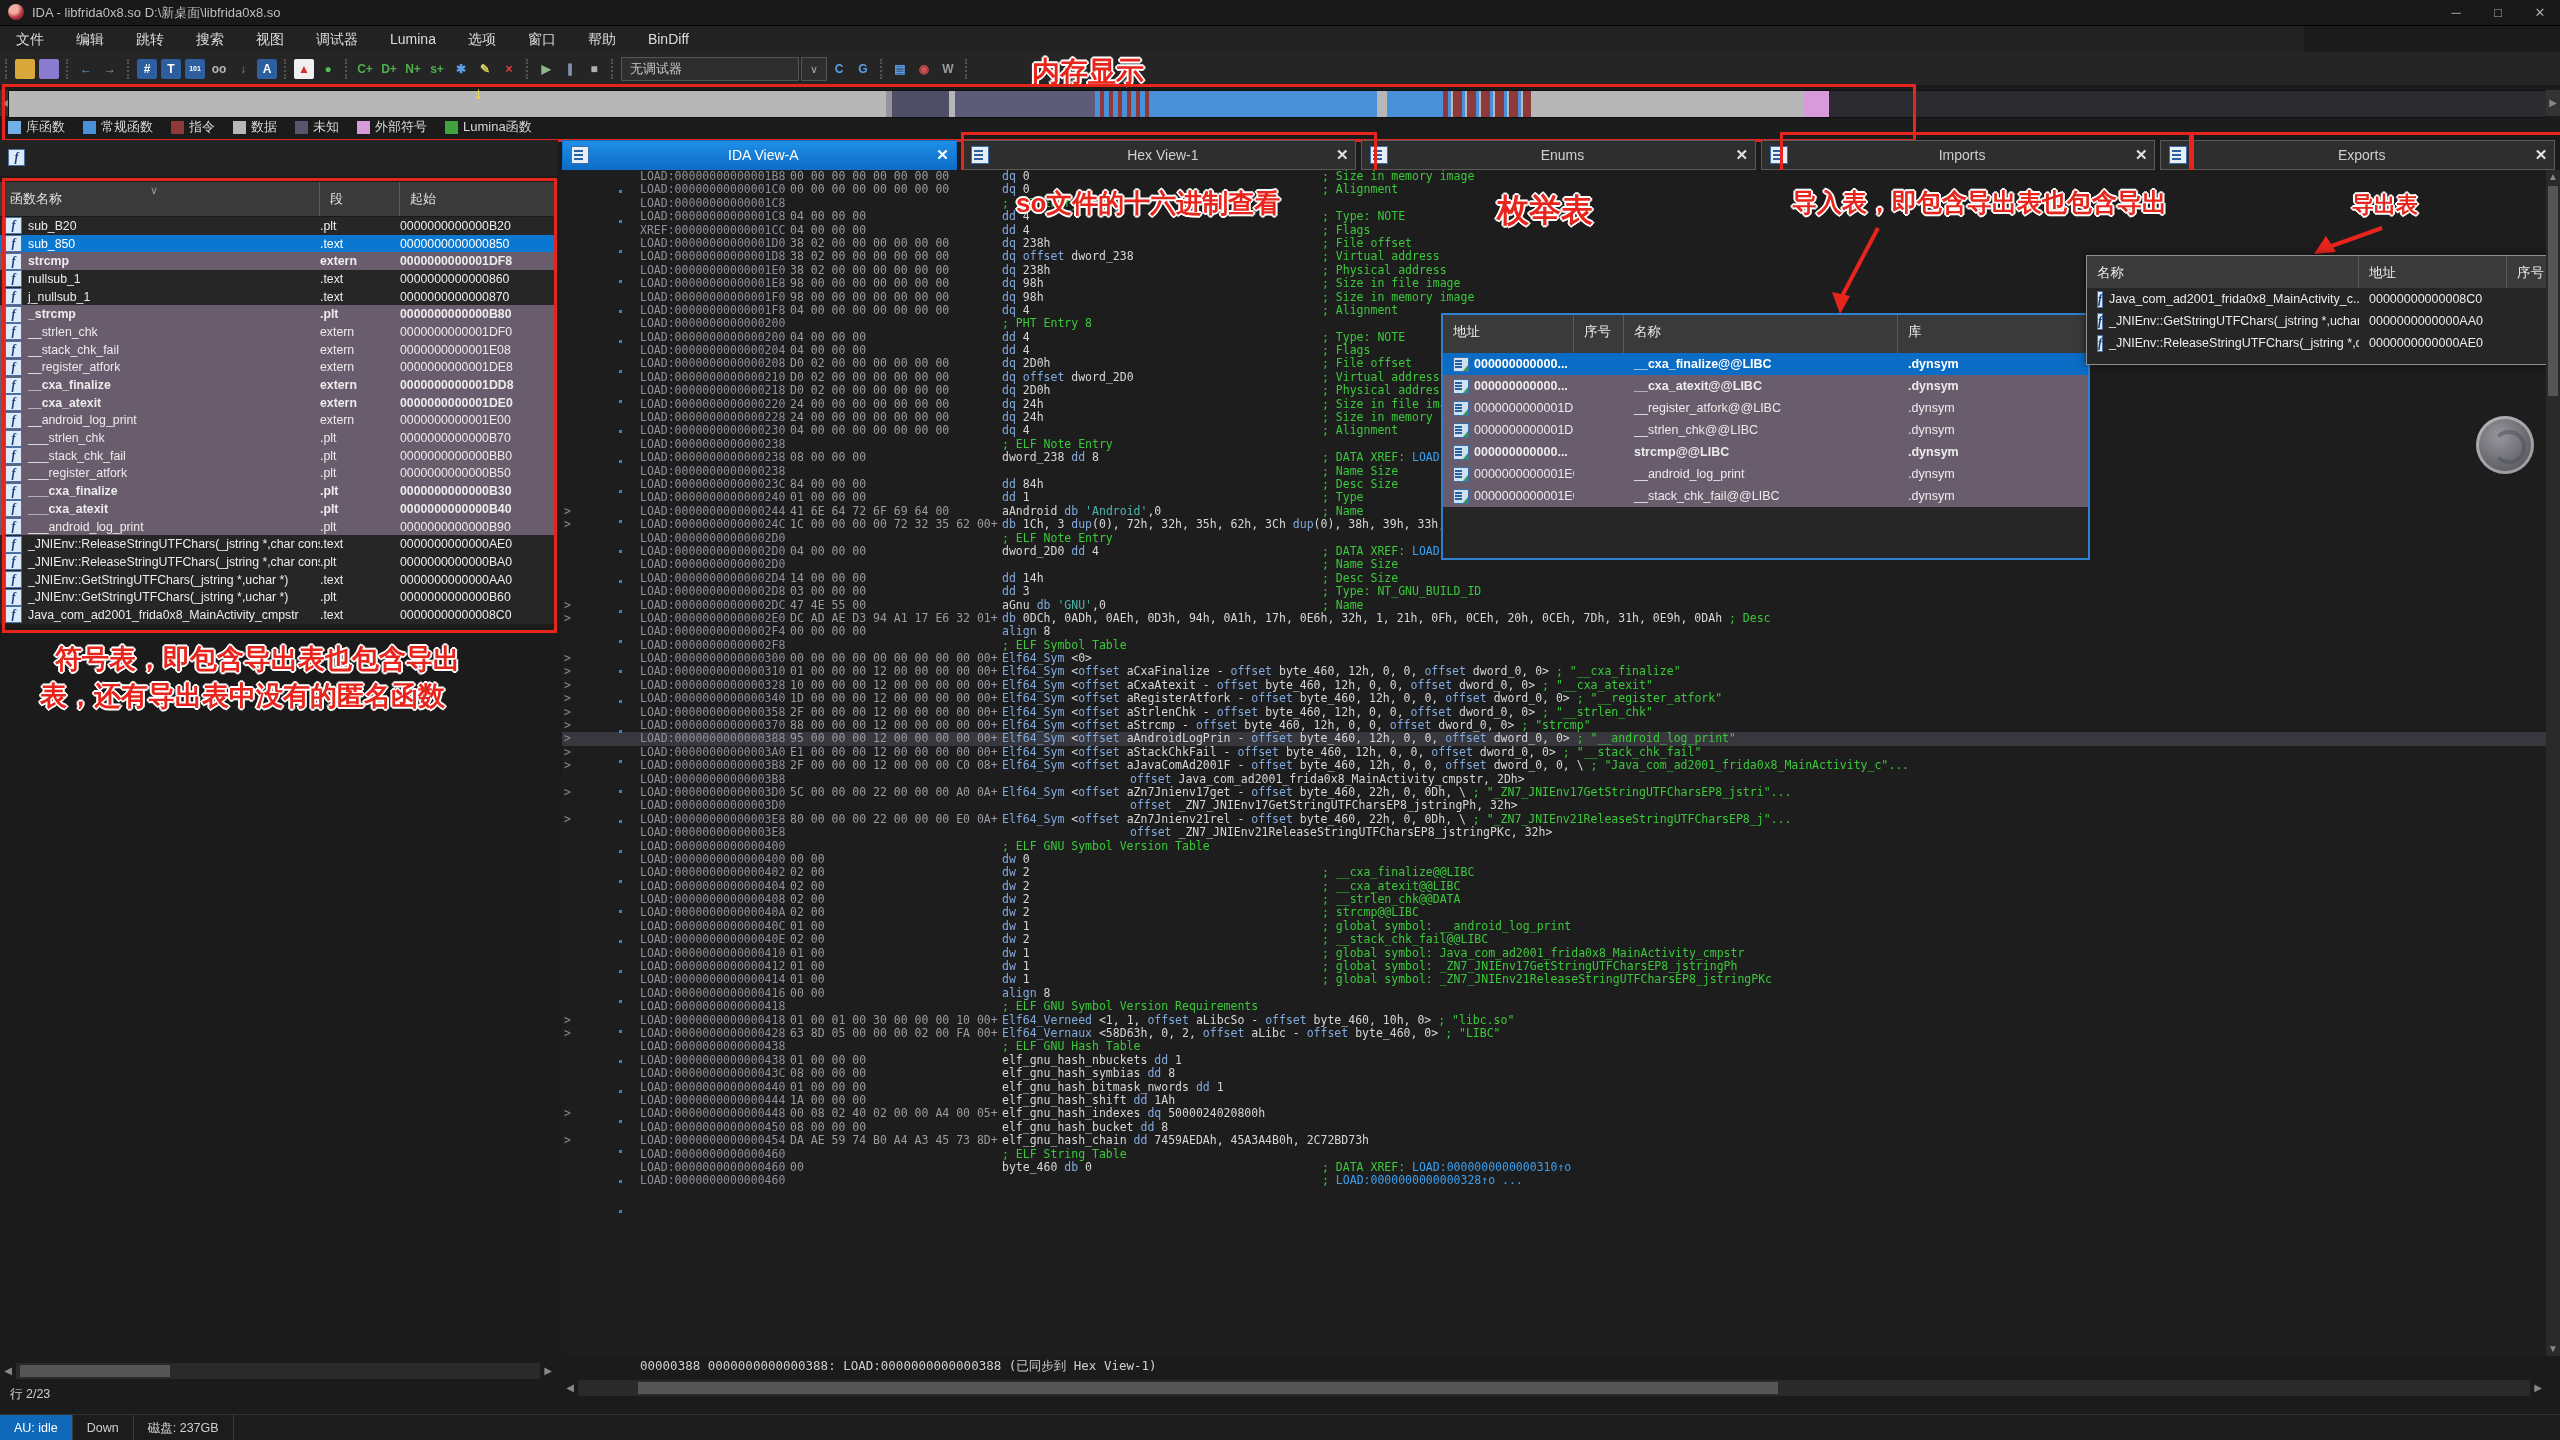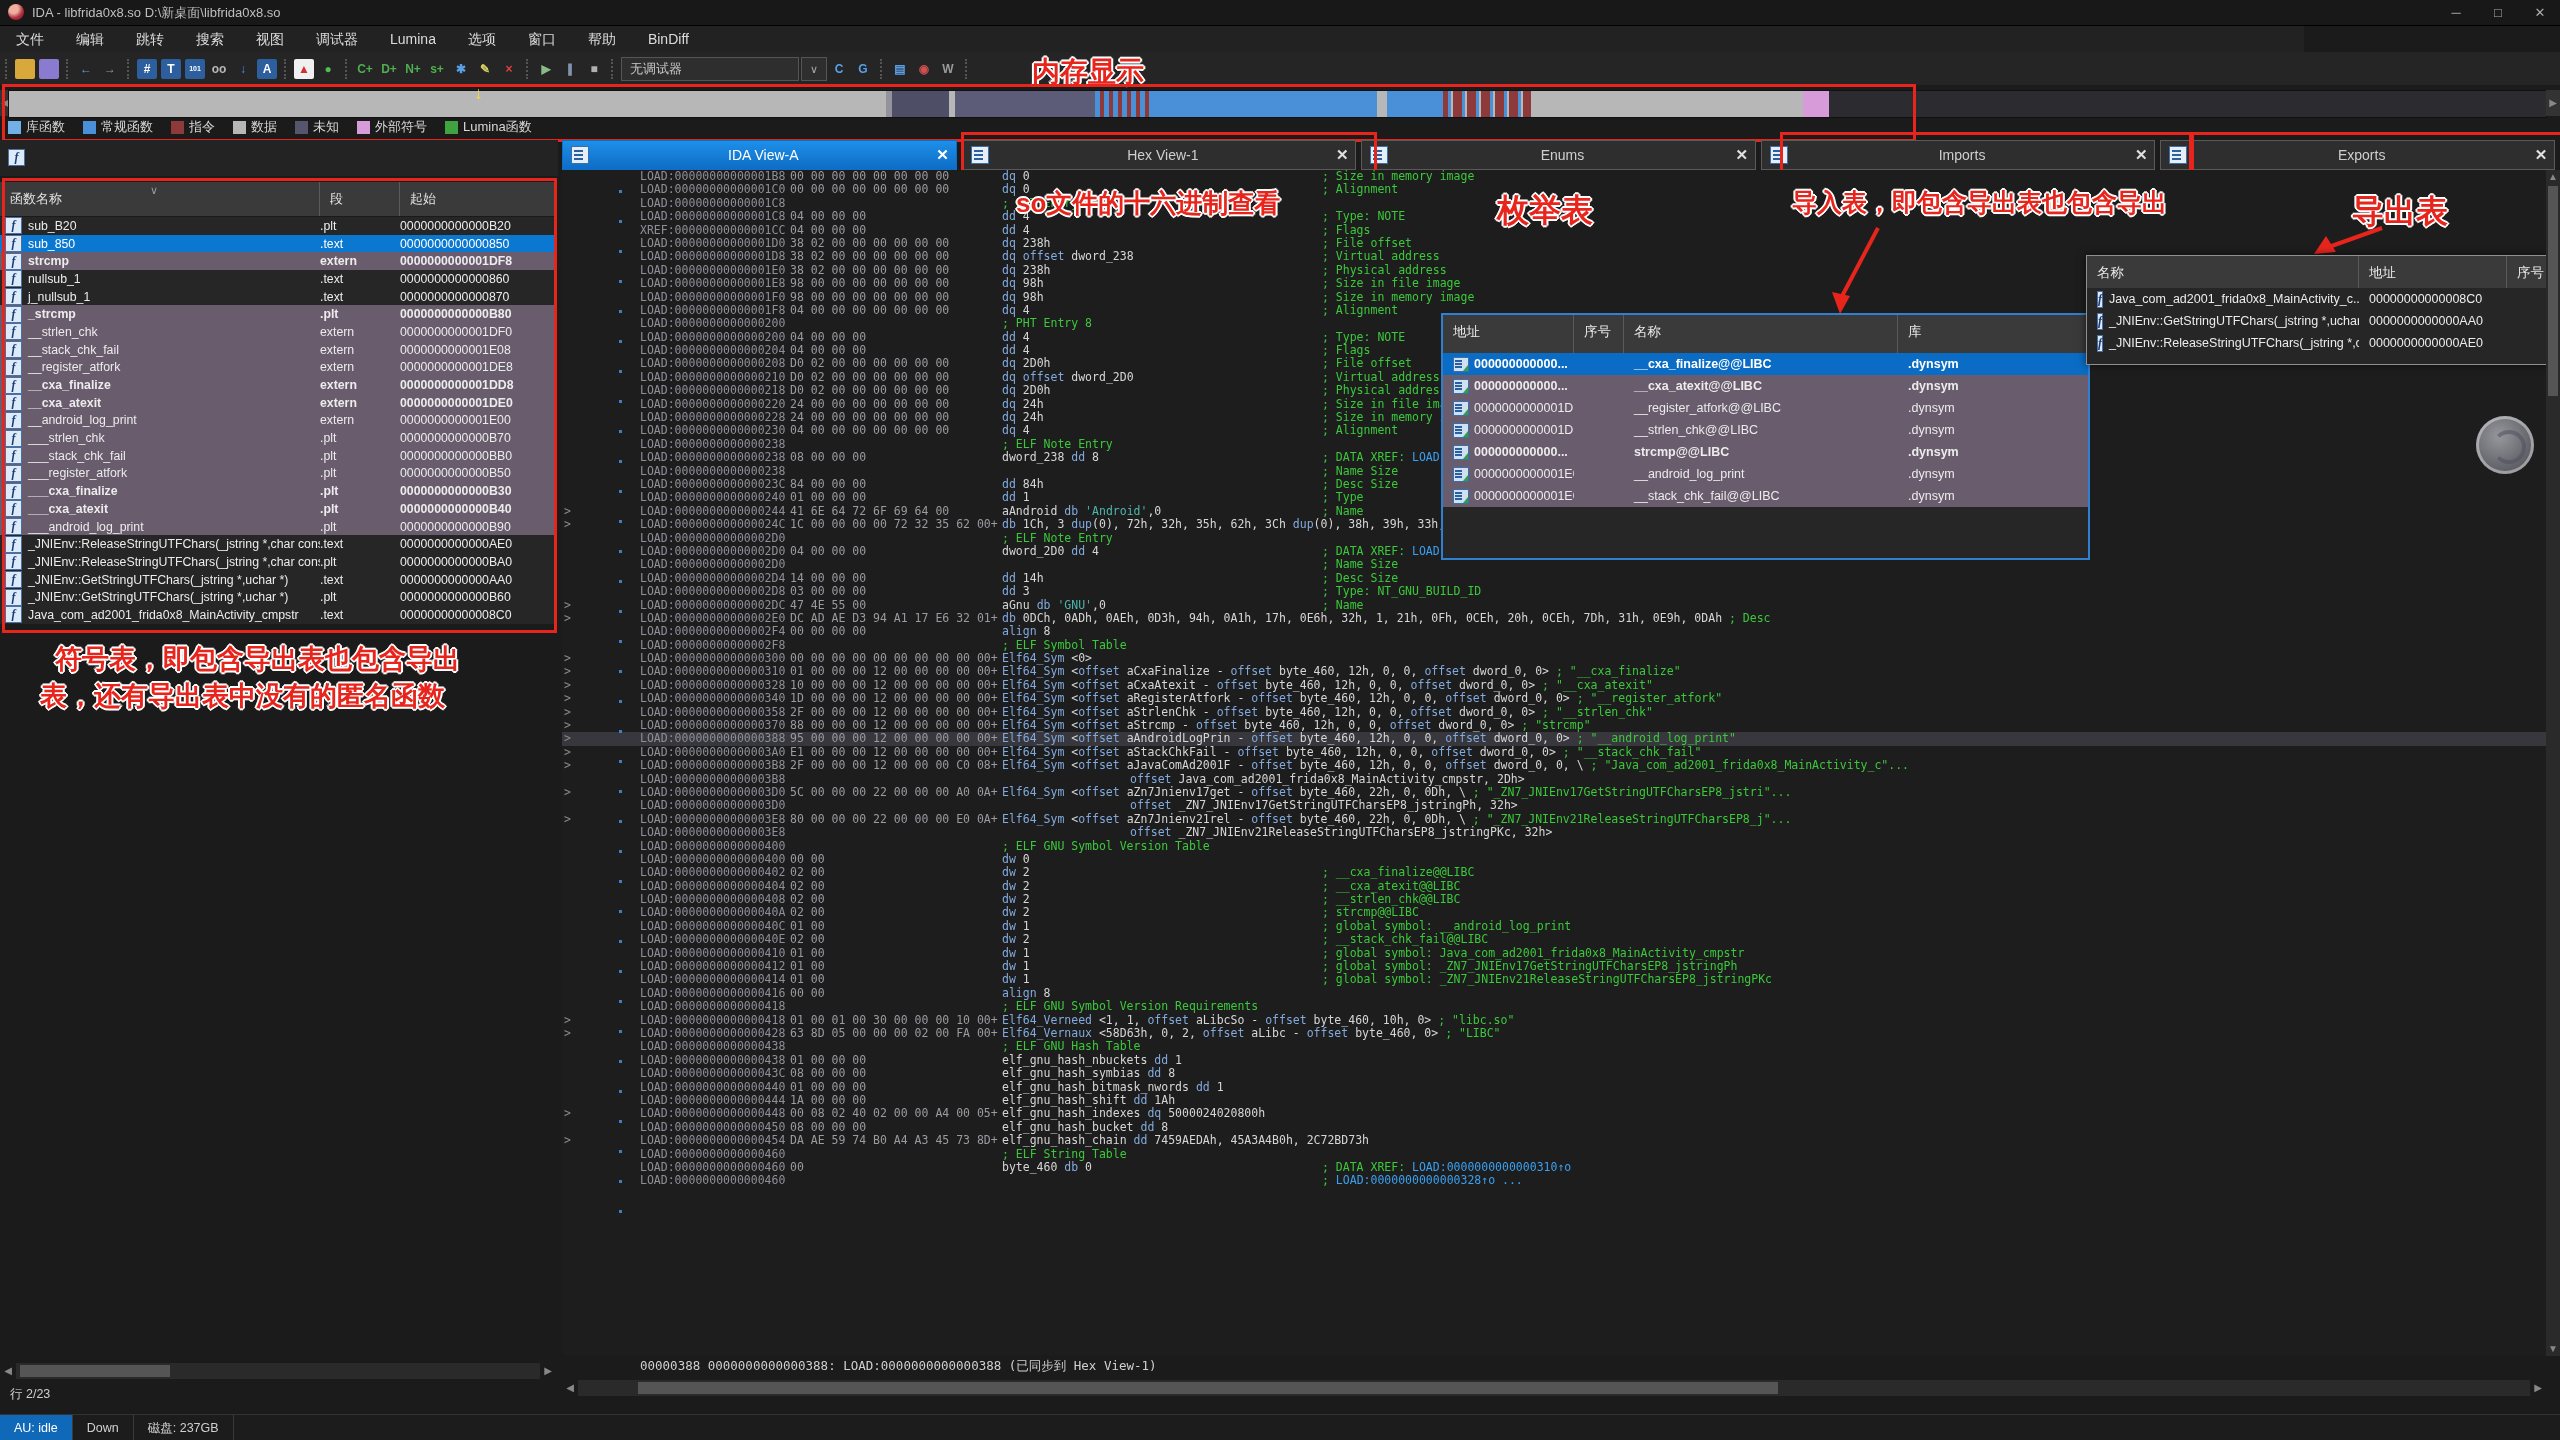--- a/index.html
+++ b/index.html
@@ -527,21 +527,21 @@
       <div class="lln"><span class="fold">&gt;</span><span class="la">LOAD:00000000000003B8</span><span class="lb">2F 00 00 00 12 00 00 00 C0 08+</span><span class="lt"><span class="kw">Elf64_Sym</span> &lt;<span class="kw">offset</span> aJavaComAd2001F - <span class="kw">offset</span> byte_460, 12h, 0, 0, <span class="kw">offset</span> dword_0, 0, \&nbsp;</span><span class="cmt">; "Java_com_ad2001_frida0x8_MainActivity_c"...</span></div>
       <div class="lln"><span class="la">LOAD:00000000000003B8</span><span class="lb"></span><span class="lt lt-cont"><span class="kw">offset</span> Java_com_ad2001_frida0x8_MainActivity_cmpstr, 2Dh&gt;</span></div>
       <div class="lln"><span class="fold">&gt;</span><span class="la">LOAD:00000000000003D0</span><span class="lb">5C 00 00 00 22 00 00 00 A0 0A+</span><span class="lt"><span class="kw">Elf64_Sym</span> &lt;<span class="kw">offset</span> aZn7Jnienv17get - <span class="kw">offset</span> byte_460, 22h, 0, 0Dh, \&nbsp;</span><span class="cmt">; "_ZN7_JNIEnv17GetStringUTFCharsEP8_jstri"...</span></div>
       <div class="lln"><span class="la">LOAD:00000000000003D0</span><span class="lb"></span><span class="lt lt-cont"><span class="kw">offset</span> _ZN7_JNIEnv17GetStringUTFCharsEP8_jstringPh, 32h&gt;</span></div>
       <div class="lln"><span class="fold">&gt;</span><span class="la">LOAD:00000000000003E8</span><span class="lb">80 00 00 00 22 00 00 00 E0 0A+</span><span class="lt"><span class="kw">Elf64_Sym</span> &lt;<span class="kw">offset</span> aZn7Jnienv21rel - <span class="kw">offset</span> byte_460, 22h, 0, 0Dh, \&nbsp;</span><span class="cmt">; "_ZN7_JNIEnv21ReleaseStringUTFCharsEP8_j"...</span></div>
       <div class="lln"><span class="la">LOAD:00000000000003E8</span><span class="lb"></span><span class="lt lt-cont"><span class="kw">offset</span> _ZN7_JNIEnv21ReleaseStringUTFCharsEP8_jstringPKc, 32h&gt;</span></div>
       <div class="lln"><span class="la">LOAD:0000000000000400</span><span class="lb"></span><span class="cmt">; ELF GNU Symbol Version Table</span></div>
       <div class="lln"><span class="la">LOAD:0000000000000400</span><span class="lb">00 00</span><span class="lt"><span class="kw">dw</span> 0</span></div>
       <div class="lln"><span class="la">LOAD:0000000000000402</span><span class="lb">02 00</span><span class="lt lt-fix"><span class="kw">dw</span> 2</span><span class="cmt">; __cxa_finalize@@LIBC</span></div>
       <div class="lln"><span class="la">LOAD:0000000000000404</span><span class="lb">02 00</span><span class="lt lt-fix"><span class="kw">dw</span> 2</span><span class="cmt">; __cxa_atexit@@LIBC</span></div>
-      <div class="lln"><span class="la">LOAD:0000000000000408</span><span class="lb">02 00</span><span class="lt lt-fix"><span class="kw">dw</span> 2</span><span class="cmt">; __strlen_chk@@LIBC</span></div>
+      <div class="lln"><span class="la">LOAD:0000000000000408</span><span class="lb">02 00</span><span class="lt lt-fix"><span class="kw">dw</span> 2</span><span class="cmt">; __strlen_chk@@DATA</span></div>
       <div class="lln"><span class="la">LOAD:000000000000040A</span><span class="lb">02 00</span><span class="lt lt-fix"><span class="kw">dw</span> 2</span><span class="cmt">; strcmp@@LIBC</span></div>
       <div class="lln"><span class="la">LOAD:000000000000040C</span><span class="lb">01 00</span><span class="lt lt-fix"><span class="kw">dw</span> 1</span><span class="cmt">; global symbol: __android_log_print</span></div>
       <div class="lln"><span class="la">LOAD:000000000000040E</span><span class="lb">02 00</span><span class="lt lt-fix"><span class="kw">dw</span> 2</span><span class="cmt">; __stack_chk_fail@@LIBC</span></div>
       <div class="lln"><span class="la">LOAD:0000000000000410</span><span class="lb">01 00</span><span class="lt lt-fix"><span class="kw">dw</span> 1</span><span class="cmt">; global symbol: Java_com_ad2001_frida0x8_MainActivity_cmpstr</span></div>
       <div class="lln"><span class="la">LOAD:0000000000000412</span><span class="lb">01 00</span><span class="lt lt-fix"><span class="kw">dw</span> 1</span><span class="cmt">; global symbol: _ZN7_JNIEnv17GetStringUTFCharsEP8_jstringPh</span></div>
       <div class="lln"><span class="la">LOAD:0000000000000414</span><span class="lb">01 00</span><span class="lt lt-fix"><span class="kw">dw</span> 1</span><span class="cmt">; global symbol: _ZN7_JNIEnv21ReleaseStringUTFCharsEP8_jstringPKc</span></div>
       <div class="lln"><span class="la">LOAD:0000000000000416</span><span class="lb">00 00</span><span class="lt"><span class="kw">align</span> 8</span></div>
       <div class="lln"><span class="la">LOAD:0000000000000418</span><span class="lb"></span><span class="cmt">; ELF GNU Symbol Version Requirements</span></div>
       <div class="lln"><span class="fold">&gt;</span><span class="la">LOAD:0000000000000418</span><span class="lb">01 00 01 00 30 00 00 00 10 00+</span><span class="lt"><span class="kw">Elf64_Verneed</span> &lt;1, 1, <span class="kw">offset</span> aLibcSo - <span class="kw">offset</span> byte_460, 10h, 0&gt;&nbsp;</span><span class="cmt">; "libc.so"</span></div>
       <div class="lln"><span class="fold">&gt;</span><span class="la">LOAD:0000000000000428</span><span class="lb">63 8D 05 00 00 00 02 00 FA 00+</span><span class="lt"><span class="kw">Elf64_Vernaux</span> &lt;58D63h, 0, 2, <span class="kw">offset</span> aLibc - <span class="kw">offset</span> byte_460, 0&gt;&nbsp;</span><span class="cmt">; "LIBC"</span></div>
@@ -555,21 +555,21 @@
       <div class="lln"><span class="fold">&gt;</span><span class="la">LOAD:0000000000000454</span><span class="lb">DA AE 59 74 B0 A4 A3 45 73 8D+</span><span class="lt">elf_gnu_hash_chain <span class="kw">dd</span> 7459AEDAh, 45A3A4B0h, 2C72BD73h</span></div>
       <div class="lln"><span class="la">LOAD:0000000000000460</span><span class="lb"></span><span class="cmt">; ELF String Table</span></div>
       <div class="lln"><span class="la">LOAD:0000000000000460</span><span class="lb">00</span><span class="lt lt-fix">byte_460 <span class="kw">db</span> 0</span><span class="cmt">; DATA XREF: </span><span class="ref">LOAD:0000000000000310↑o</span></div>
       <div class="lln"><span class="la">LOAD:0000000000000460</span><span class="lb"></span><span class="lt lt-fix"></span><span class="cmt">; </span><span class="ref">LOAD:0000000000000328↑o ...</span></div>
     </div>
   <div id="gutter-dots" class="abs"></div>
 
   <div class="abs redtext" style="left:1016px;top:186px;font-size:26px;">so文件的十六进制查看</div>
   <div class="abs redtext" style="left:1497px;top:189px;font-size:32px;">枚举表</div>
   <div class="abs redtext" style="left:1792px;top:186px;font-size:25px;">导入表，即包含导出表也包含导出</div>
-  <div class="abs redtext" style="left:2352px;top:190px;font-size:32px;">导出表</div>
+  <div class="abs redtext" style="left:2352px;top:190px;font-size:22px;">导出表</div>
   <svg class="arrow" style="left:1830px;top:226px;" width="60" height="90">
     <line x1="48" y1="2" x2="10" y2="74" stroke="#e8251c" stroke-width="4"></line>
     <polygon points="10,88 2,66 20,70" fill="#e8251c"></polygon>
   </svg>
   <svg class="arrow" style="left:2310px;top:224px;" width="80" height="36">
     <line x1="72" y1="4" x2="16" y2="24" stroke="#e8251c" stroke-width="4"></line>
     <polygon points="4,30 16,12 26,28" fill="#e8251c"></polygon>
   </svg>
 
   <div id="imports-panel" class="abs">

